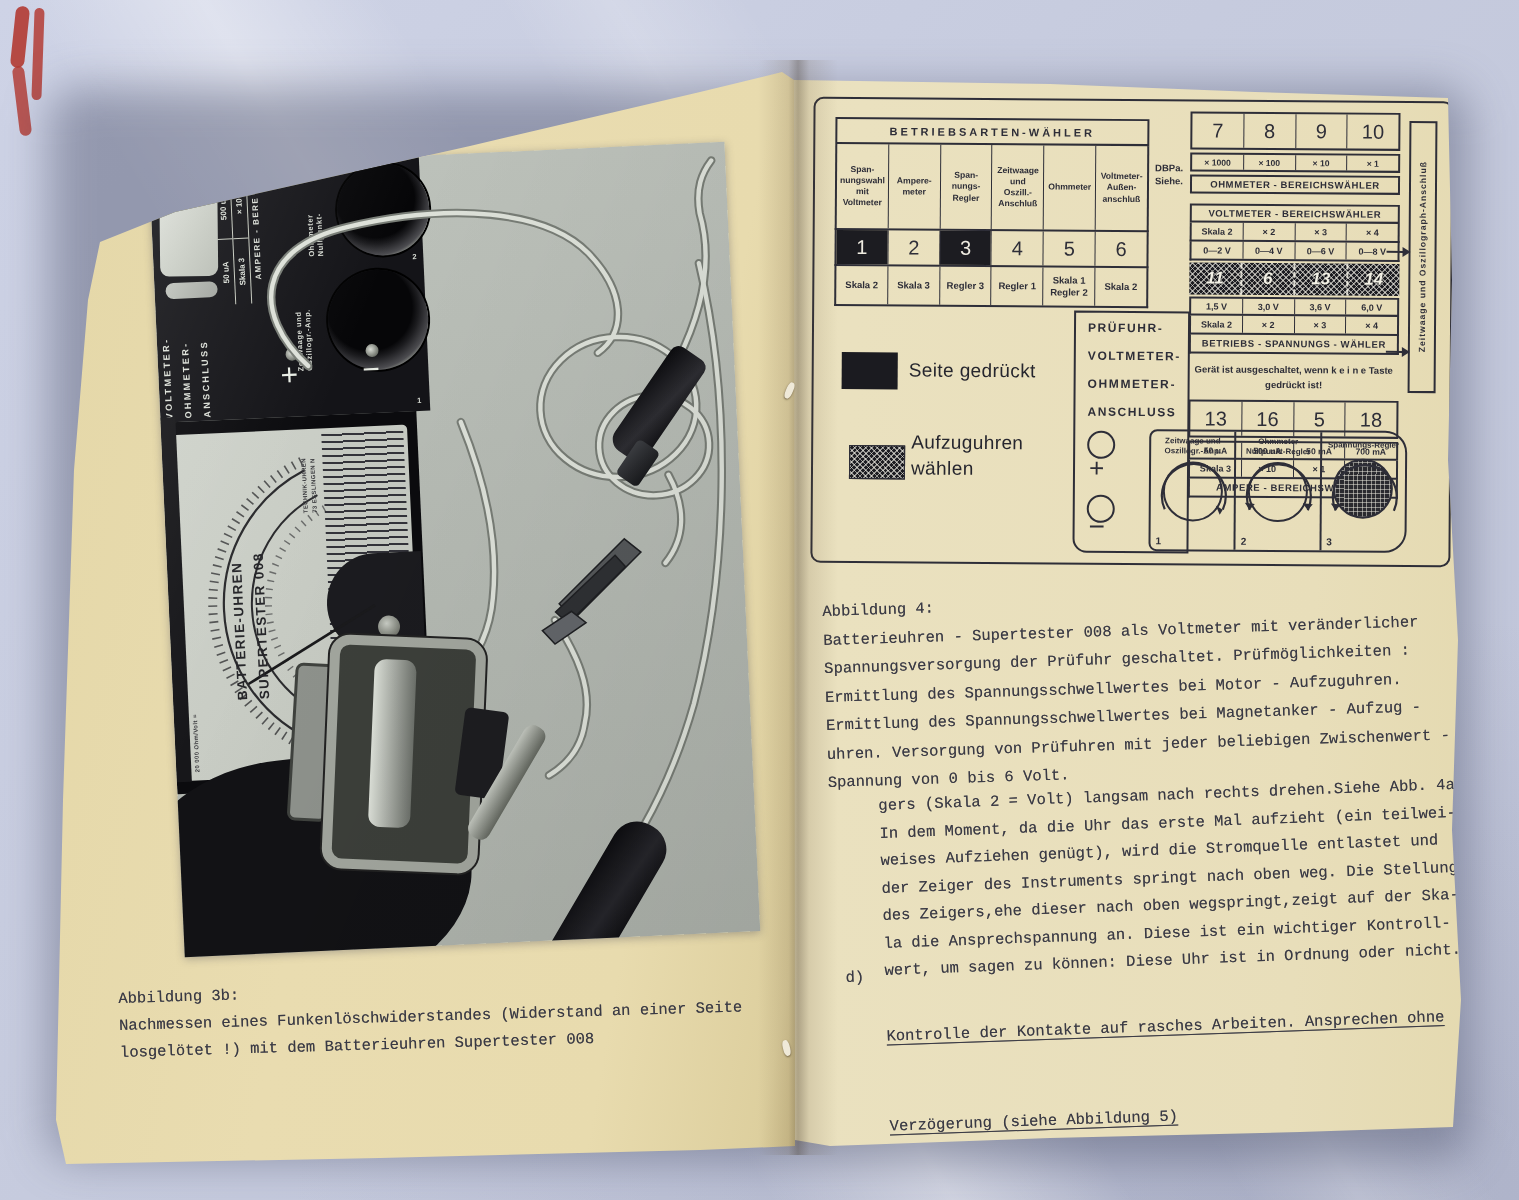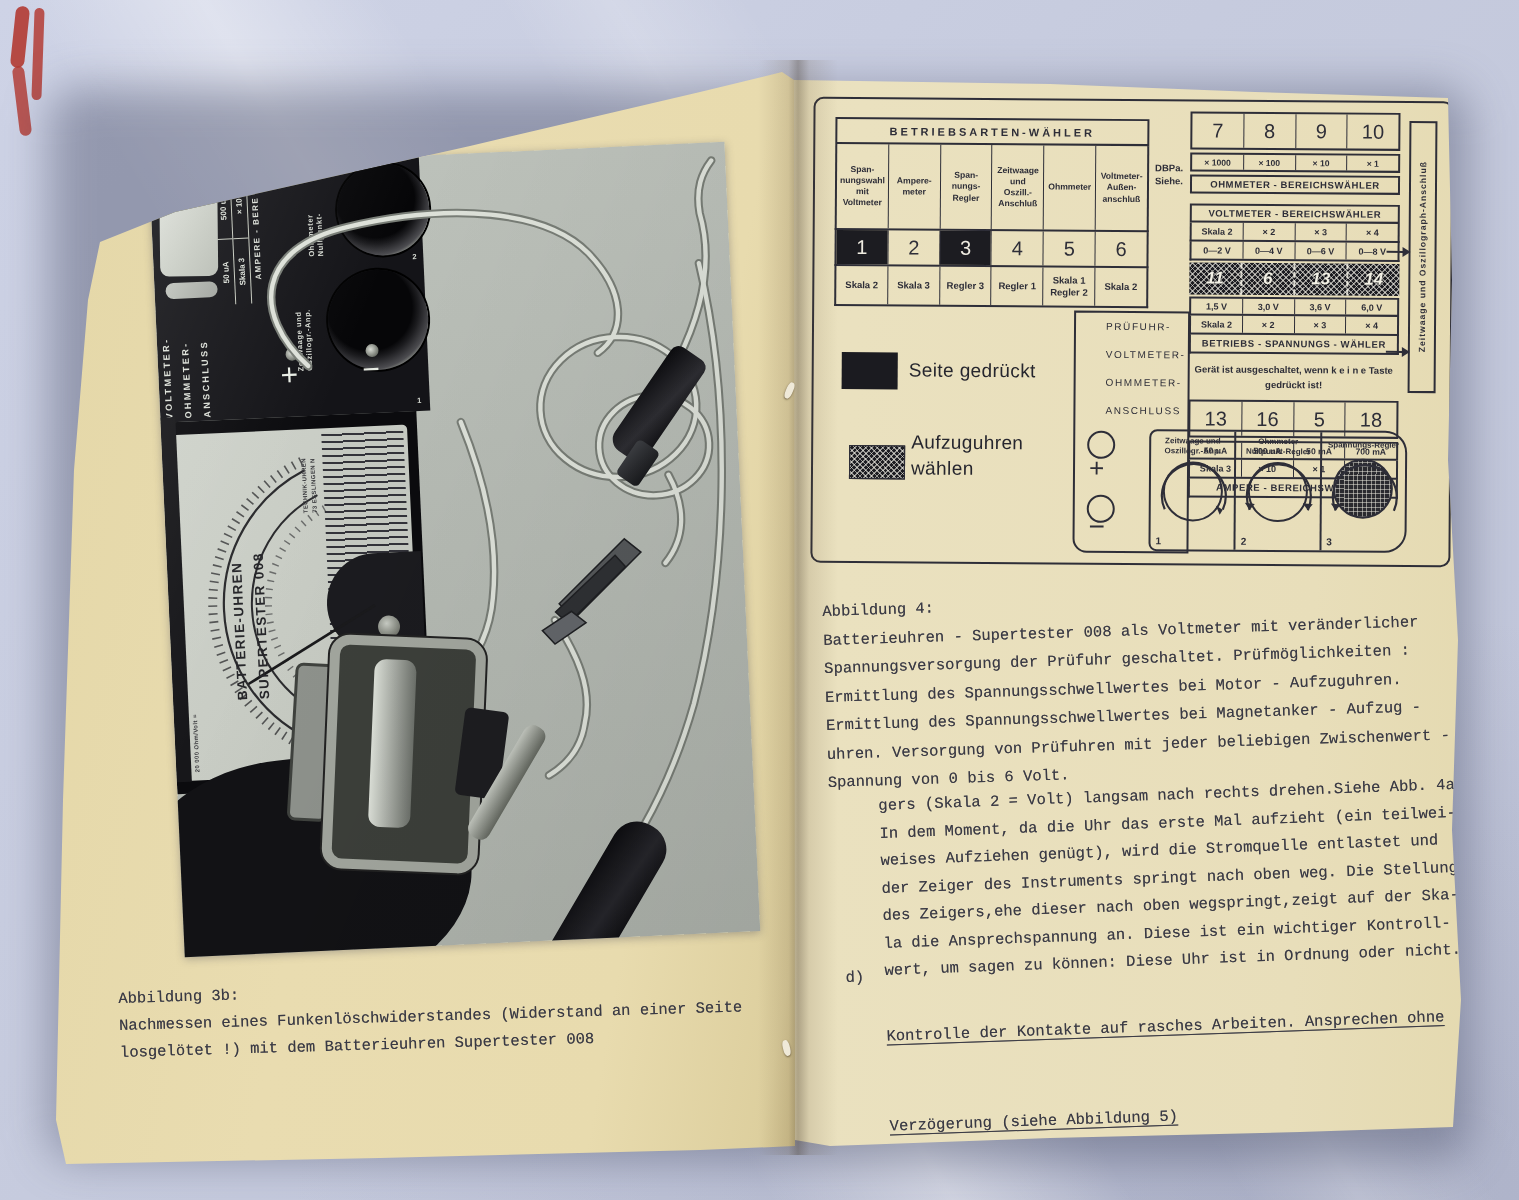--- a/index.html
+++ b/index.html
@@ -85,21 +85,21 @@
   .keynum{font-size:20px;font-weight:500;}
   .hatch{background-image:repeating-linear-gradient(45deg,rgba(250,248,238,.55) 0 1.2px,transparent 1.2px 4px),repeating-linear-gradient(-45deg,rgba(250,248,238,.55) 0 1.2px,transparent 1.2px 4px);background-color:#1d1d22;}
   .hkeys>div{border-left:2px dashed rgba(246,243,231,.85);color:#f3f1e6;text-shadow:0 0 2px #000;font-style:italic;}
   .hkeys>div:first-child{border-left:none;}
   .pressed{background:#1c1c21;color:#eeebe0;}
   .pre{white-space:pre-line;}
   .btable .hdr{font-size:8.6px;font-weight:700;line-height:1.3;}
   .lbl{font-size:9.5px;font-weight:700;line-height:1.25;}
   .legend-sw{background:#1b1b20;}
   .legend-t{font-size:19px;font-weight:500;letter-spacing:.4px;color:#26262e;}
-  .pruef{font-size:10px;font-weight:400;letter-spacing:1.6px;margin-left:18px;}
+  .pruef{font-size:12px;font-weight:700;letter-spacing:1.6px;}
   .circ{width:24px;height:24px;border:2.4px solid var(--ink);border-radius:50%;}
   .vbox-t{writing-mode:vertical-rl;transform:rotate(180deg);font-size:8.6px;font-weight:700;letter-spacing:1px;margin:auto;}
   .arrow{width:17px;height:2.4px;background:var(--ink);}
   .arrow:after{content:'';position:absolute;right:-7px;top:-4px;border-left:8px solid var(--ink);border-top:5px solid transparent;border-bottom:5px solid transparent;}
   .kcell{flex:1;border-left:2px solid var(--ink);position:relative;display:flex;flex-direction:column;align-items:center;}
   .kcell:first-child{border-left:none;}
   .kcell .klab{font-size:8px;font-weight:700;line-height:1.3;text-align:center;margin-top:5px;}
   .kcircle{width:56px;height:56px;border:2.4px solid var(--ink);border-radius:50%;margin-top:4px;}
   .hatchk{background-image:repeating-linear-gradient(0deg,rgba(240,238,226,.5) 0 1px,transparent 1px 4.5px),repeating-linear-gradient(90deg,rgba(240,238,226,.5) 0 1px,transparent 1px 4.5px);background-color:#2a2a2f;}
   .knum{position:absolute;left:5px;bottom:3px;font-size:10px;font-weight:700;}

